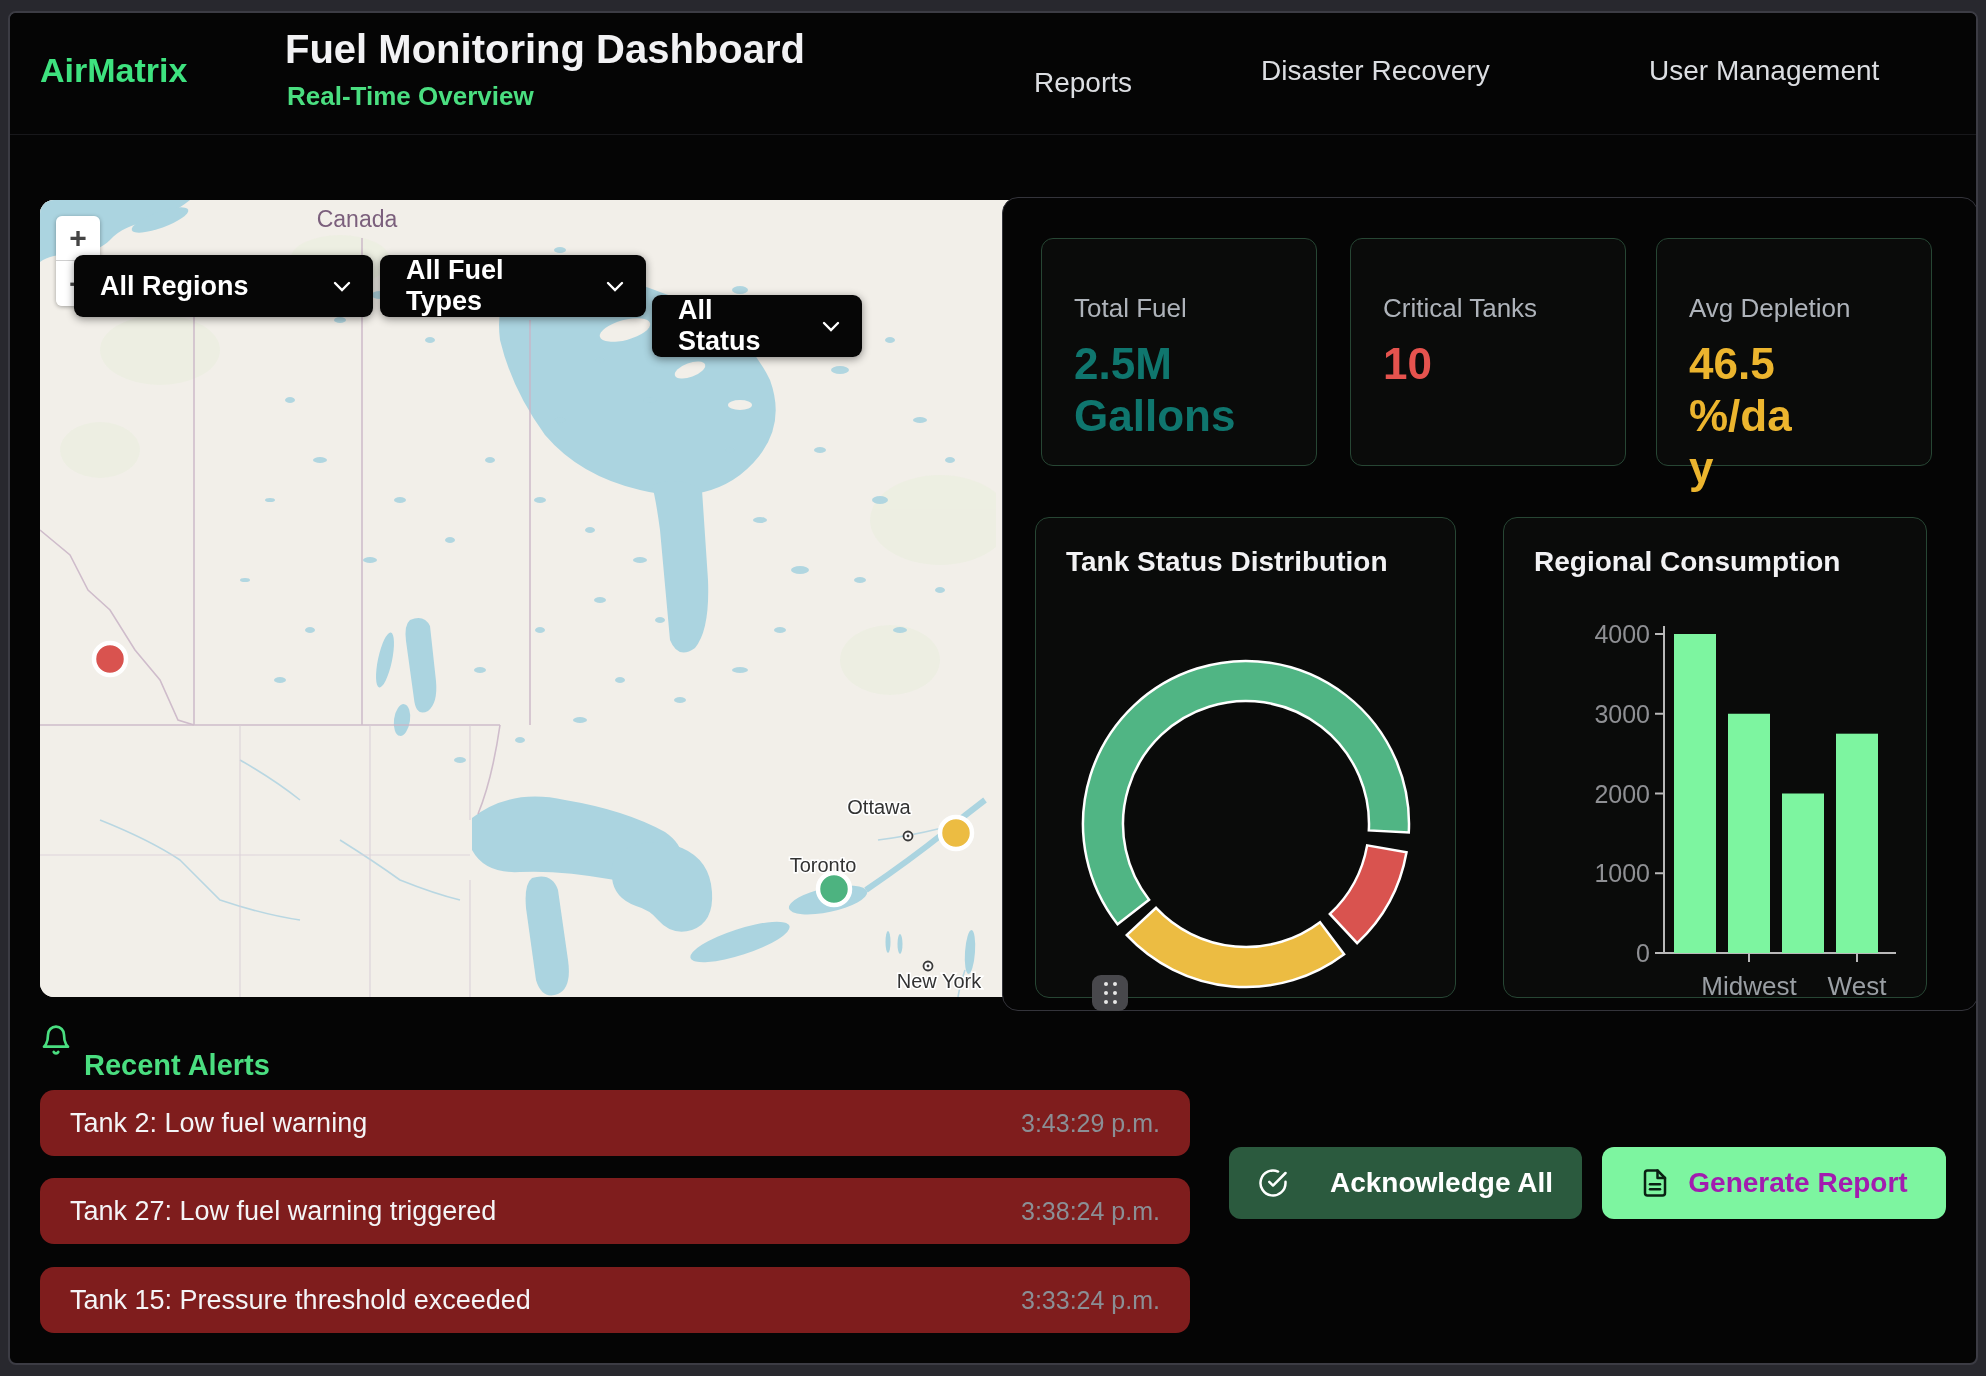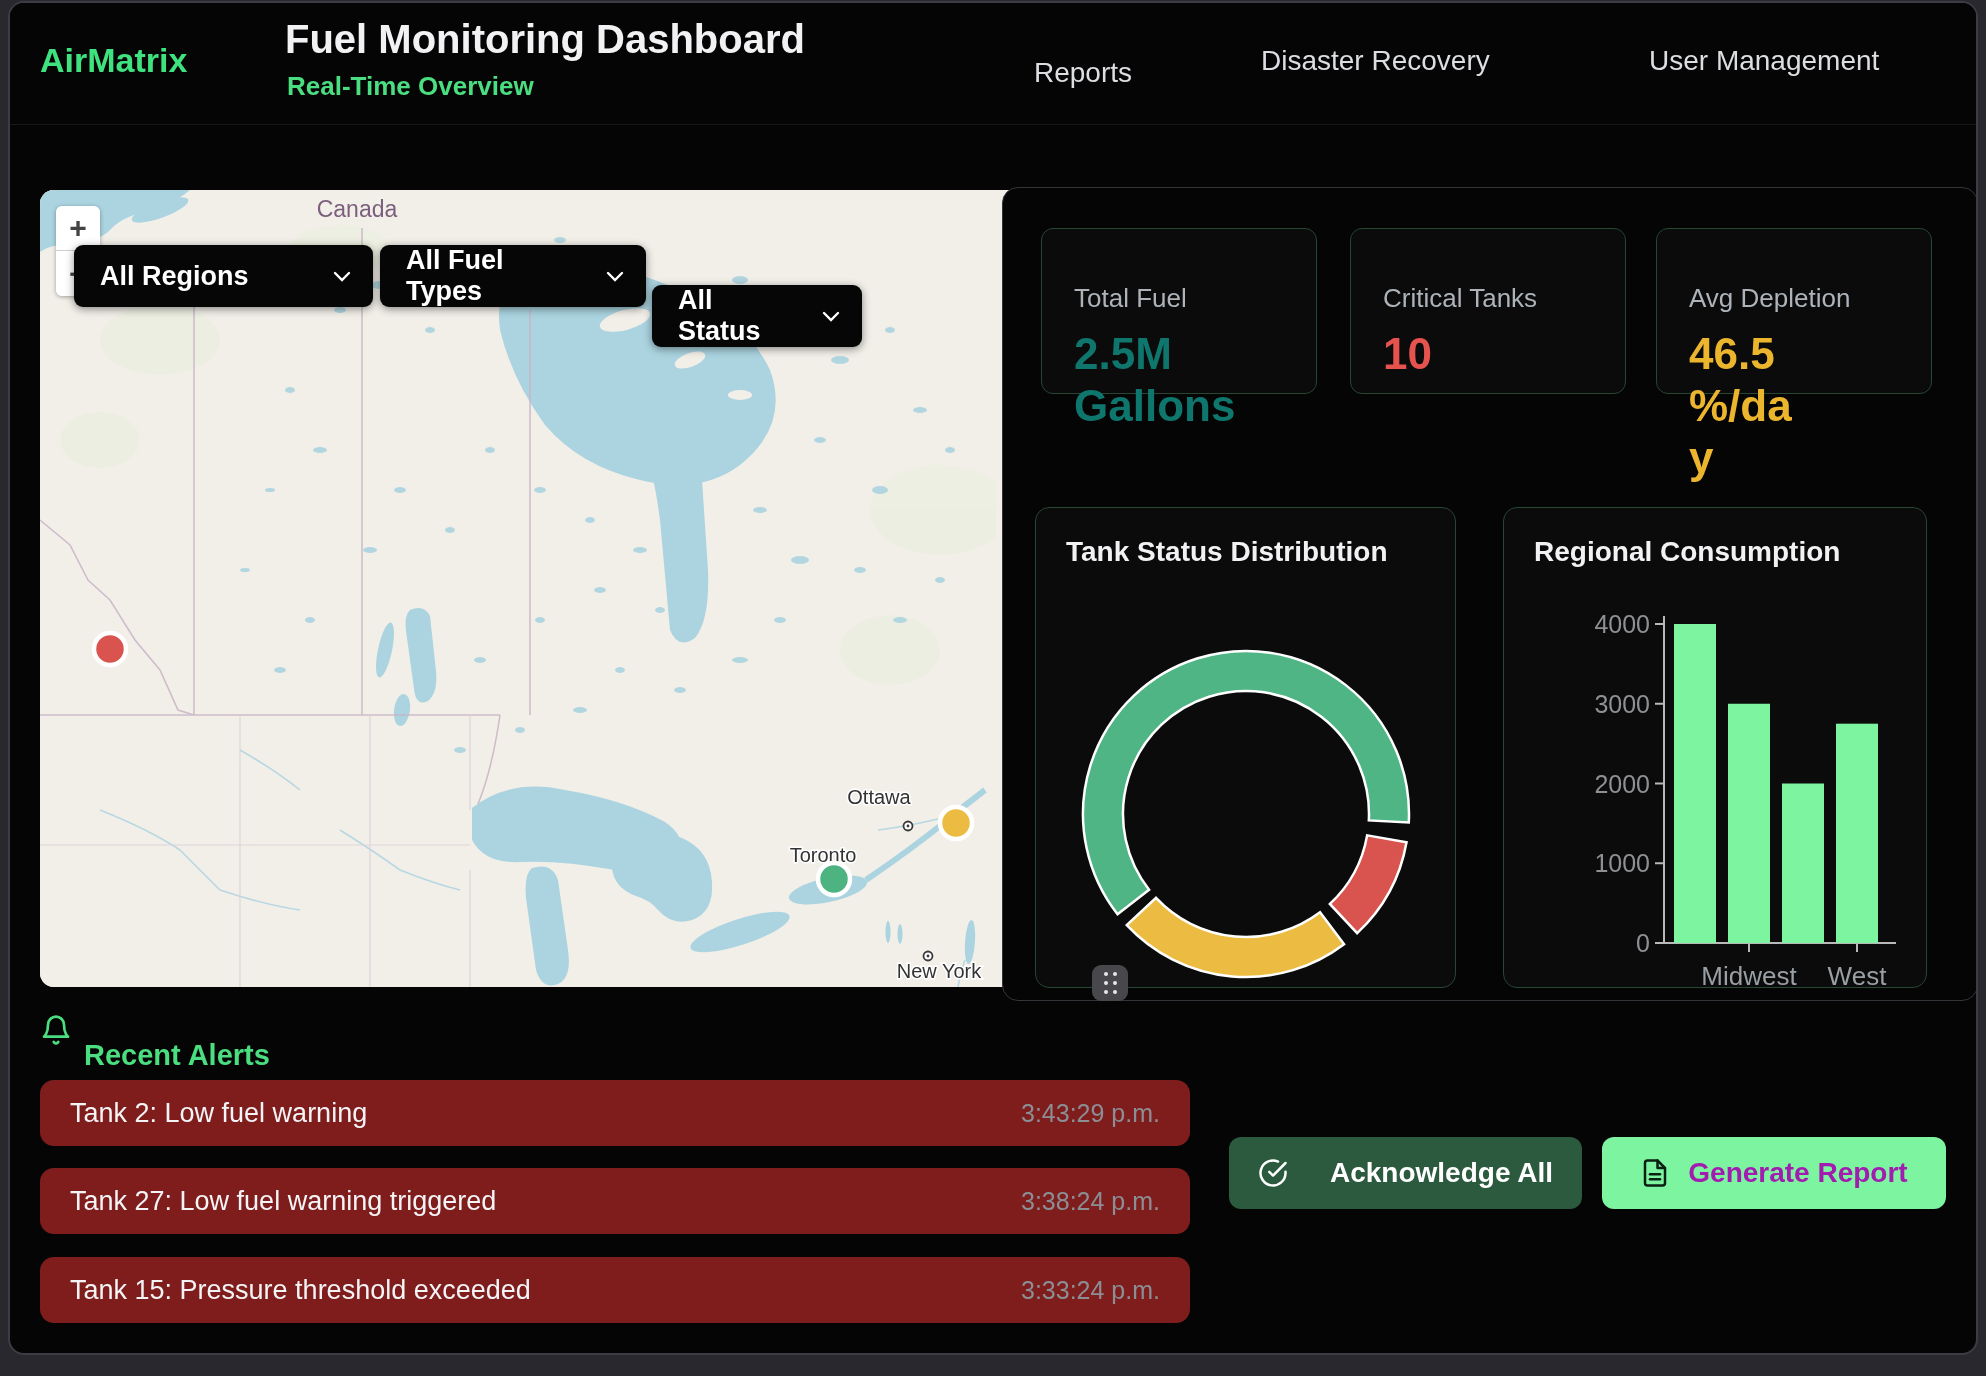--- a/index.html
+++ b/index.html
@@ -1,18 +1,18 @@
 <!DOCTYPE html>
 <html><head>
 <meta charset="utf-8">
 <style>
   html,body{margin:0;padding:0;background:#28282e;width:1986px;height:1376px;overflow:hidden;
     font-family:"Liberation Sans","DejaVu Sans",sans-serif;}
-  .window{position:absolute;left:8px;top:1px;width:1966px;height:1350px;background:#050505;
-    border:2px solid #3c3c44;border-radius:16px;overflow:hidden;}
+  .window{position:absolute;left:8px;top:11px;width:1966px;height:1350px;background:#050505;
+    border:2px solid #3c3c44;border-radius:8px;overflow:hidden;}
   
   header{position:absolute;left:0;top:0;width:100%;height:121px;background:#050505;border-bottom:1px solid #18181b;}
   .logo{position:absolute;left:30px;top:38px;font-size:34px;font-weight:bold;color:#3ee27f;}
   .title{position:absolute;left:275px;top:14px;font-size:40px;font-weight:bold;color:#f2f2f4;}
   .subtitle{position:absolute;left:277px;top:68px;font-size:26px;font-weight:600;color:#4ade80;}
   .nav-item{position:absolute;top:42px;font-size:28px;color:#dcdee2;cursor:pointer;}
   #nav-reports{left:1024px;margin-top:12px;} #nav-dr{left:1251px;} #nav-um{left:1639px;}
   
   .map-wrap{position:absolute;left:30px;top:187px;width:1074px;height:797px;}
   .map-clip{position:absolute;inset:0;border-radius:14px;overflow:hidden;background:#f2efe9;}
@@ -28,21 +28,21 @@
   .f-regions{width:299px;box-sizing:border-box;margin-right:1px}
   .f-fuel{width:266px;box-sizing:border-box;}
   .f-status{width:210px;box-sizing:border-box;margin-top:40px;}
   .resize-handle{position:absolute;right:-14px;bottom:-14px;width:36px;height:36px;background:#48484c;
     border-radius:9px;display:grid;grid-template-columns:repeat(2,4px);grid-template-rows:repeat(3,4px);
     gap:5px;place-content:center;z-index:4;cursor:nwse-resize;}
   .resize-handle i{width:4px;height:4px;background:#e8e8e8;border-radius:50%;}
   
   .panel{position:absolute;left:992px;top:184px;width:974px;height:812px;border:1px solid #34343b;
     border-radius:16px;background:#050505;}
-  .kpi{position:absolute;top:40px;width:276px;height:166px;background:#0a0b0a;border:1px solid #28493631;
+  .kpi{position:absolute;top:40px;width:276px;height:228px;background:#0a0b0a;border:1px solid #28493631;
     border:1px solid #274634;border-radius:12px;box-sizing:border-box;padding:54px 30px 0 32px;}
   .kpi-label{font-size:26px;color:#aeb3ba;}
   .kpi-value{margin-top:14px;font-size:44px;font-weight:bold;line-height:1.18;}
   .val-green{color:#0f766e;} .val-red{color:#e5534e;} .val-gold{color:#ecb52e;}
   .narrow{max-width:124px;overflow-wrap:anywhere;}
   .kpi1{left:38px;} .kpi2{left:347px;} .kpi3{left:653px;}
   .chart-card{position:absolute;top:319px;height:481px;background:#0a0b0a;border:1px solid #274634;
     border-radius:14px;box-sizing:border-box;}
   .tank-card{left:32px;width:421px;}
   .regional-card{left:500px;width:424px;}

